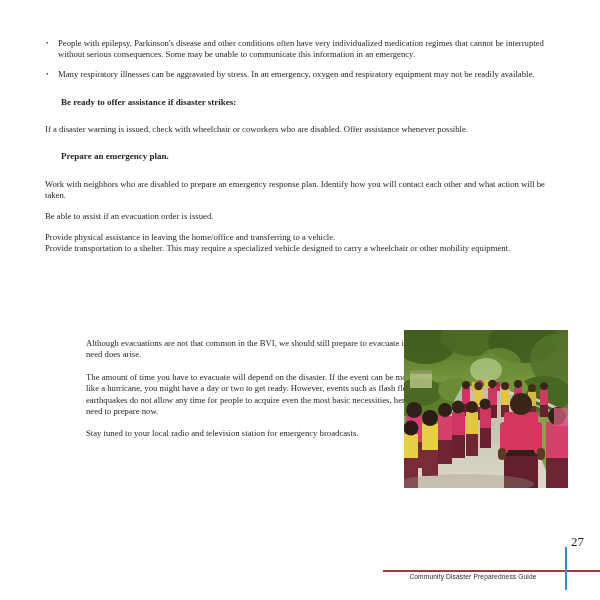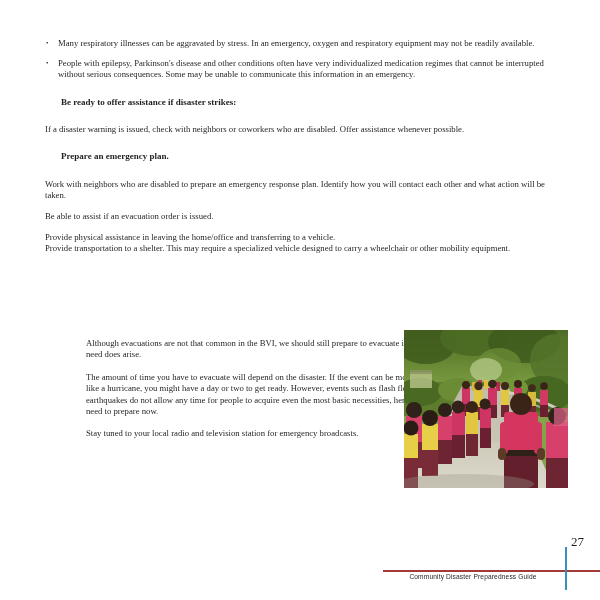--- a/index.html
+++ b/index.html
@@ -143,27 +143,27 @@
   }
 </style>
 </head>
 <body>
 
 <div class="page">
 
   <div class="content">
 
     <ul class="bullet-list">
+      <li class="bullet-item">People with epilepsy, Parkinson's disease and other conditions often have very individualized medication regimes that cannot be interrupted without serious consequences. Some may be unable to communicate this information in an emergency.</li>
       <li class="bullet-item">Many respiratory illnesses can be aggravated by stress. In an emergency, oxygen and respiratory equipment may not be readily available.</li>
-      <li class="bullet-item">People with epilepsy, Parkinson's disease and other conditions often have very individualized medication regimes that cannot be interrupted without serious consequences. Some may be unable to communicate this information in an emergency.</li>
     </ul>
 
     <div class="block">
       <p class="subhead">Be ready to offer assistance if disaster strikes:</p>
-      <p class="para">If a disaster warning is issued, check with neighbors or coworkers who are disabled. Offer assistance whenever possible.</p>
+      <p class="para">If a disaster warning is issued, check with wheelchair or coworkers who are disabled. Offer assistance whenever possible.</p>
     </div>
 
     <div class="block">
       <p class="subhead">Prepare an emergency plan.</p>
       <p class="para">Work with neighbors who are disabled to prepare an emergency response plan. Identify how you will contact each other and what action will be taken.</p>
     </div>
 
     <div class="block-tight">
       <p class="para">Be able to assist if an evacuation order is issued.</p>
     </div>

